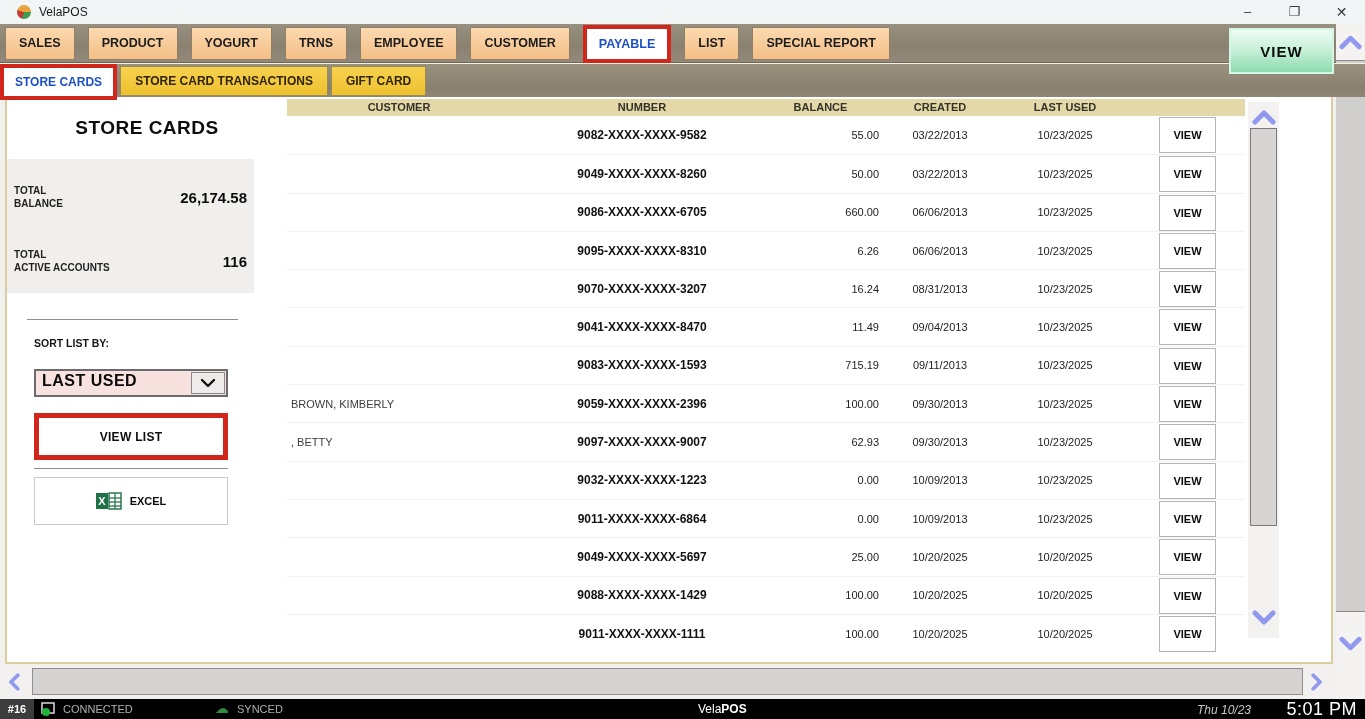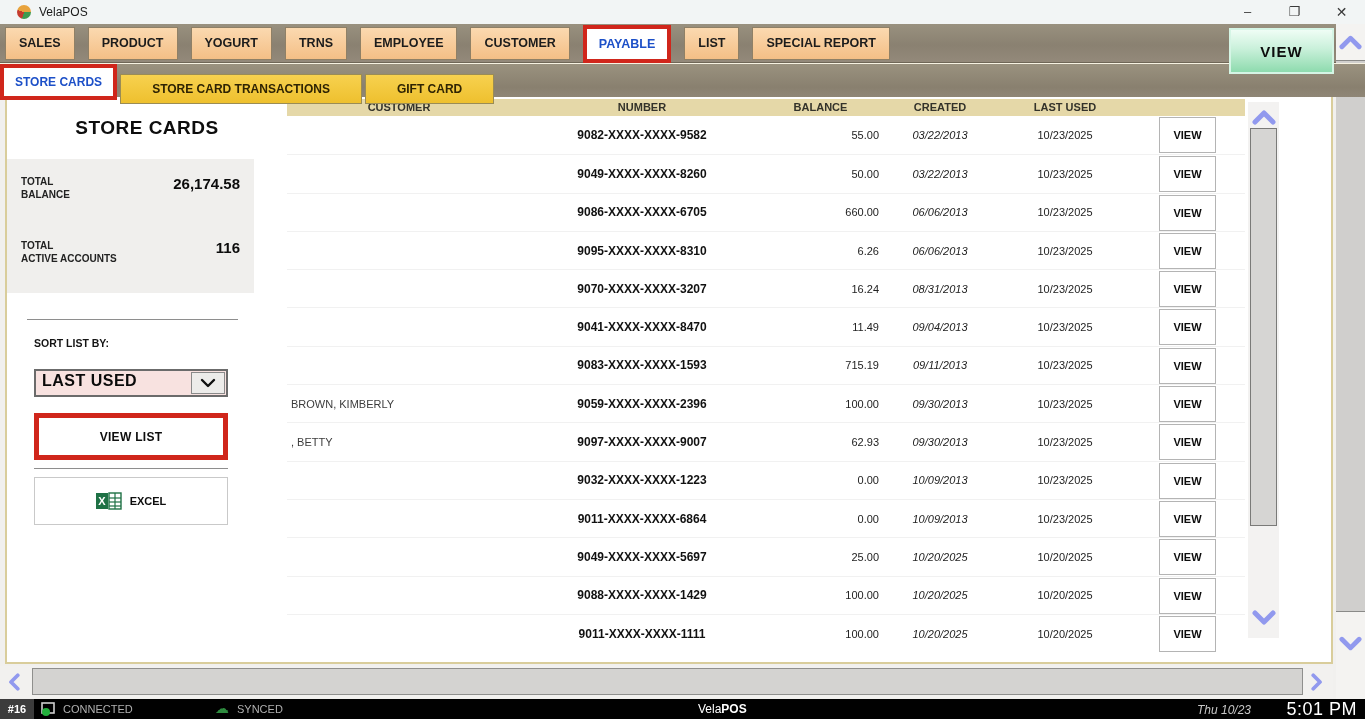--- a/index.html
+++ b/index.html
@@ -25,42 +25,42 @@
          background:linear-gradient(180deg,#fbd9b0,#f4bf86); border:1px solid #8f8066;
          font-size:12.5px; font-weight:bold; color:#1c1c1c; white-space:nowrap; }
   .tab.active { height:38px; margin-top:1px; line-height:30px; background:#ffffff; color:#1d50c8;
                 border:4px solid #d0261b; padding:0 12px; }
 
   
   .subtabbar { position:absolute; left:0; top:63px; width:1365px; height:34px;
                background:linear-gradient(180deg,#9a927f 0%,#89806f 70%,#8f8676 100%);
                border-top:1px solid #f6f2e2; z-index:3; }
   .subtabs { position:absolute; left:0; top:0; display:flex; gap:3px; align-items:flex-start; padding-left:5px; }
-  .subtab { height:30px; margin-top:10px; padding:0 31px; line-height:28px;
+  .subtab { height:30px; margin-top:2px; padding:0 14px; line-height:28px;
             background:linear-gradient(180deg,#f7d14f,#eec02e); border:1px solid #9a8c55;
             font-size:12px; font-weight:bold; color:#2f2403; white-space:nowrap; }
   .subtab.active { height:36px; margin-top:0; margin-left:-5px; line-height:28px; background:#ffffff; color:#1d50c8;
                    border:4px solid #d0261b; padding:0 11px; z-index:4; }
 
   .exit-btn { position:absolute; left:1229px; top:28px; width:105px; height:46px; z-index:5;
               background:linear-gradient(180deg,#effdf5 0%,#c9f0da 45%,#8edbae 100%);
               border:2px solid #d5f5e5; font-family:"Liberation Sans",sans-serif;
               font-size:15px; font-weight:bold; letter-spacing:1px; color:#0d0d0d; }
 
   
   .content { position:absolute; left:5px; top:97px; width:1328px; height:567px; background:#ffffff;
              border:2px solid #d9cd9b; border-top:none; z-index:2; overflow:hidden; }
 
   
   .sidebar { position:absolute; left:0; top:0; width:280px; height:563px; background:#ffffff; }
   .sb-title { position:absolute; left:0; top:20px; width:280px; text-align:center;
               font-size:19px; font-weight:bold; letter-spacing:0.5px; color:#0d0d0d; }
   .totals-panel { position:absolute; left:0; top:62px; width:247px; height:134px; background:#f0efed; }
   .total-row { position:absolute; left:0; width:247px; height:44px; display:flex;
-               align-items:flex-start; justify-content:space-between; padding:0 14px; }
+               align-items:center; justify-content:space-between; padding:0 7px; }
   .total-row:nth-of-type(1) { top:16px; }
   .total-row:nth-of-type(2) { top:80px; }
   .total-label { font-size:10px; font-weight:bold; color:#222; line-height:13px; }
   .total-value { font-size:15px; font-weight:bold; color:#0c0c0c; }
   .divider { position:absolute; height:1px; background:#8e8e8e; }
   .div1 { left:20px; top:222px; width:211px; }
   .div2 { left:27px; top:371px; width:194px; }
   .sort-label { position:absolute; left:27px; top:240px; font-size:10.5px; font-weight:bold; color:#141414; }
   .sort-select { position:absolute; left:27px; top:272px; width:194px; height:28px;
                  background:#f8e2e0; border:2px solid #6b6b6b; }
@@ -83,21 +83,21 @@
   .th.balance   { left:475px; width:117px; }
   .th.created   { left:595px; width:116px; }
   .th.lastused  { left:720px; width:116px; }
   .rows { position:absolute; left:0; top:19px; width:958px; }
   .trow { position:relative; height:38.3px; width:958px; }
   .trow + .trow { border-top:1px solid #f1f1f1; }
   .cell { position:absolute; top:50%; transform:translateY(-50%); font-size:11px; color:#222; }
   .c-cust { left:4px;   width:216px; text-align:left; color:#3c3c3c; }
   .c-num  { left:255px; width:200px; text-align:center; font-size:12px; font-weight:bold; color:#111; }
   .c-bal  { left:475px; width:117px; text-align:right; }
-  .c-cre  { left:595px; width:116px; text-align:center;font-style:italic; }
+  .c-cre  { left:595px; width:116px; text-align:center; }
   .c-lu   { left:720px; width:116px; text-align:center; }
   .view-btn { position:absolute; left:872px; top:1px; width:57px; height:36px; background:#ffffff;
               border:1px solid #b4b4b4; font-family:"Liberation Sans",sans-serif;
               font-size:11px; font-weight:bold; color:#0d0d0d; }
 
   
   .vscroll-inner { position:absolute; left:961px; top:5px; width:31px; height:536px; background:#f3f2f1; }
   .vscroll-inner .thumb { position:absolute; left:2px; top:26px; width:27px; height:398px;
                           background:#d6d5d3; border:1px solid #7a7a78; }
   .chev { display:block; }

